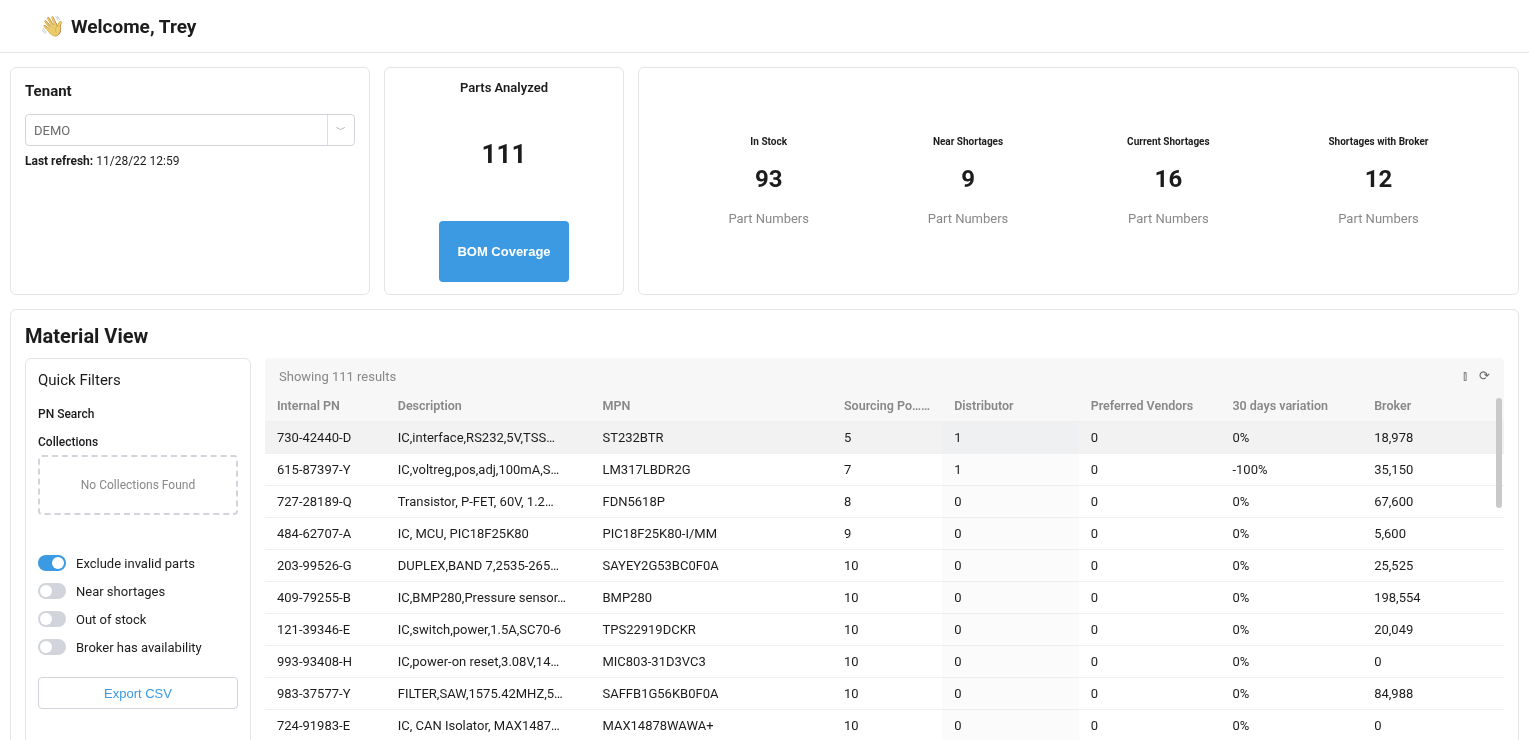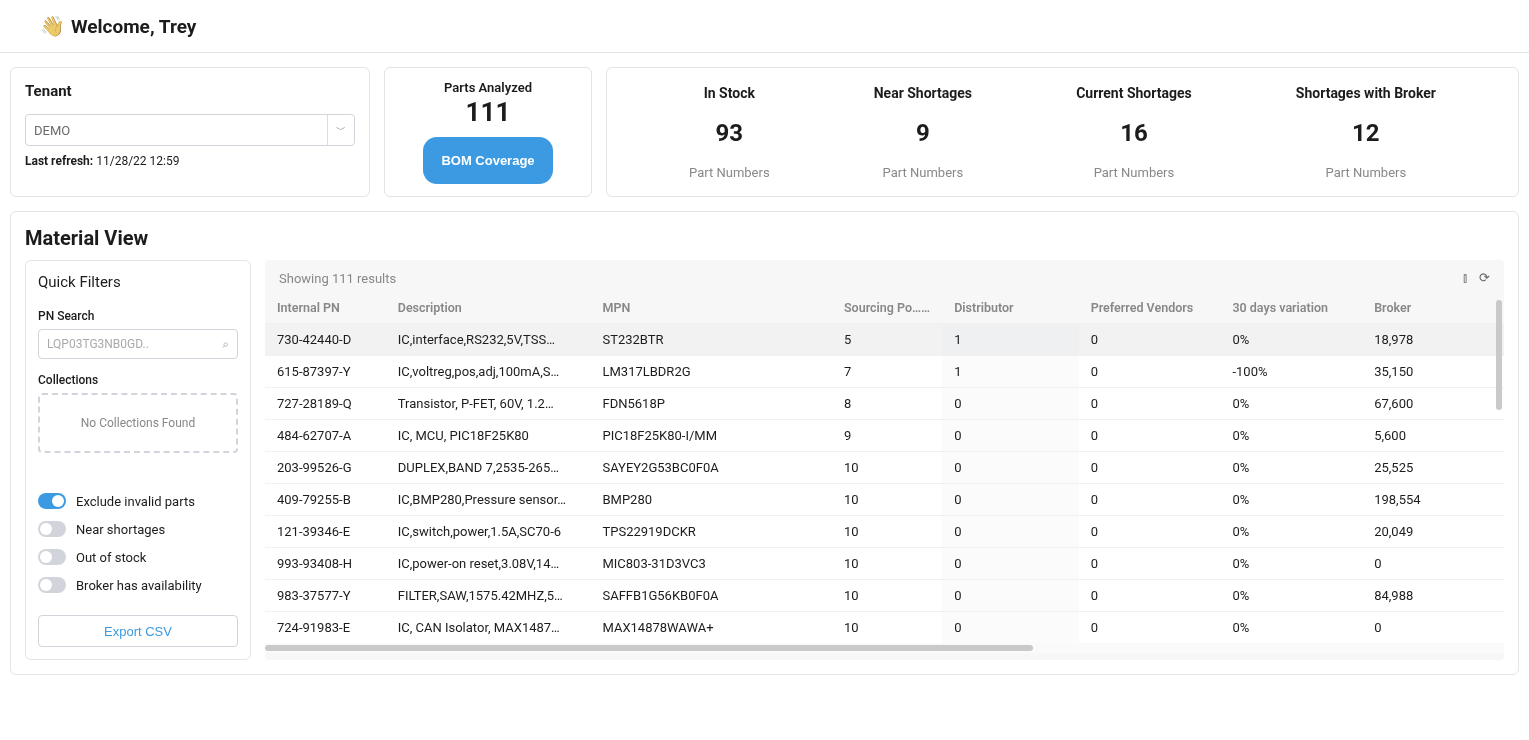--- a/index.html
+++ b/index.html
@@ -49,49 +49,50 @@
   padding: 0 8px;
   font-size: 13px;
   color: #6b6b6b;
   justify-content: space-between;
 }
 .select .chevron { font-size: 10px; color: #888; border-left: 1px solid #ddd; padding-left: 8px; height: 100%; display:flex;align-items:center;}
 .refresh { font-size: 12px; margin-top: 8px; }
 .refresh .lbl { font-weight: 700; }
 
 .analyzed-card {
-  width: 208px;
+  width: 240px;
   display: flex;
   flex-direction: column;
   align-items: center;
   justify-content: center;
   padding: 12px;
+  gap: 42px;
 }
 .analyzed-label { font-size: 13px; font-weight: 600; }
 .analyzed-value { font-size: 26px; font-weight: 700; margin-top: 2px; margin-bottom: 10px; }
 .bom-btn {
   background: #3b9ae1;
   color: #fff;
   border: none;
-  border-radius: 14px;
-  padding: 16px 18px;
+  border-radius: 4px;
+  padding: 23px 18px;
   font-size: 13px;
   font-weight: 600;
   cursor: pointer;
 }
 
 .stats-card {
   flex: 1;
   display: flex;
   justify-content: space-around;
   align-items: center;
   padding: 14px 30px;
 }
 .stat { text-align: center; }
-.stat-label { font-size: 14px; font-weight: 700; }
+.stat-label { font-size: 10px; font-weight: 700; }
 .stat-value { font-size: 24px; font-weight: 700; margin: 18px 0; }
 .stat-sub { font-size: 13px; color: #888; }
 
 .main-card {
   margin: 14px 10px 10px 10px;
   border: 1px solid #e4e4e7;
   border-radius: 6px;
 }
 .main-title { font-size: 20px; font-weight: 700; padding: 14px 14px 10px 14px; }
 .main-body {
@@ -298,24 +299,20 @@
     </div>
   </div>
 </div>
 
 <div class="card main-card">
   <div class="main-title">Material View</div>
   <div class="main-body">
     <div class="filters">
       <h4>Quick Filters</h4>
       <div class="field-lbl">PN Search</div>
-      <div class="search-input">
-        <span>LQP03TG3NB0GD..</span>
-        <span>⌕</span>
-      </div>
       <div class="field-lbl" style="margin-top:14px;">Collections</div>
       <div class="collections-box">No Collections Found</div>
 
       <div class="toggle-row">
         <div class="toggle on">
             <div class="knob"></div>
           </div>
         <span>Exclude invalid parts</span>
       </div>
       <div class="toggle-row">

